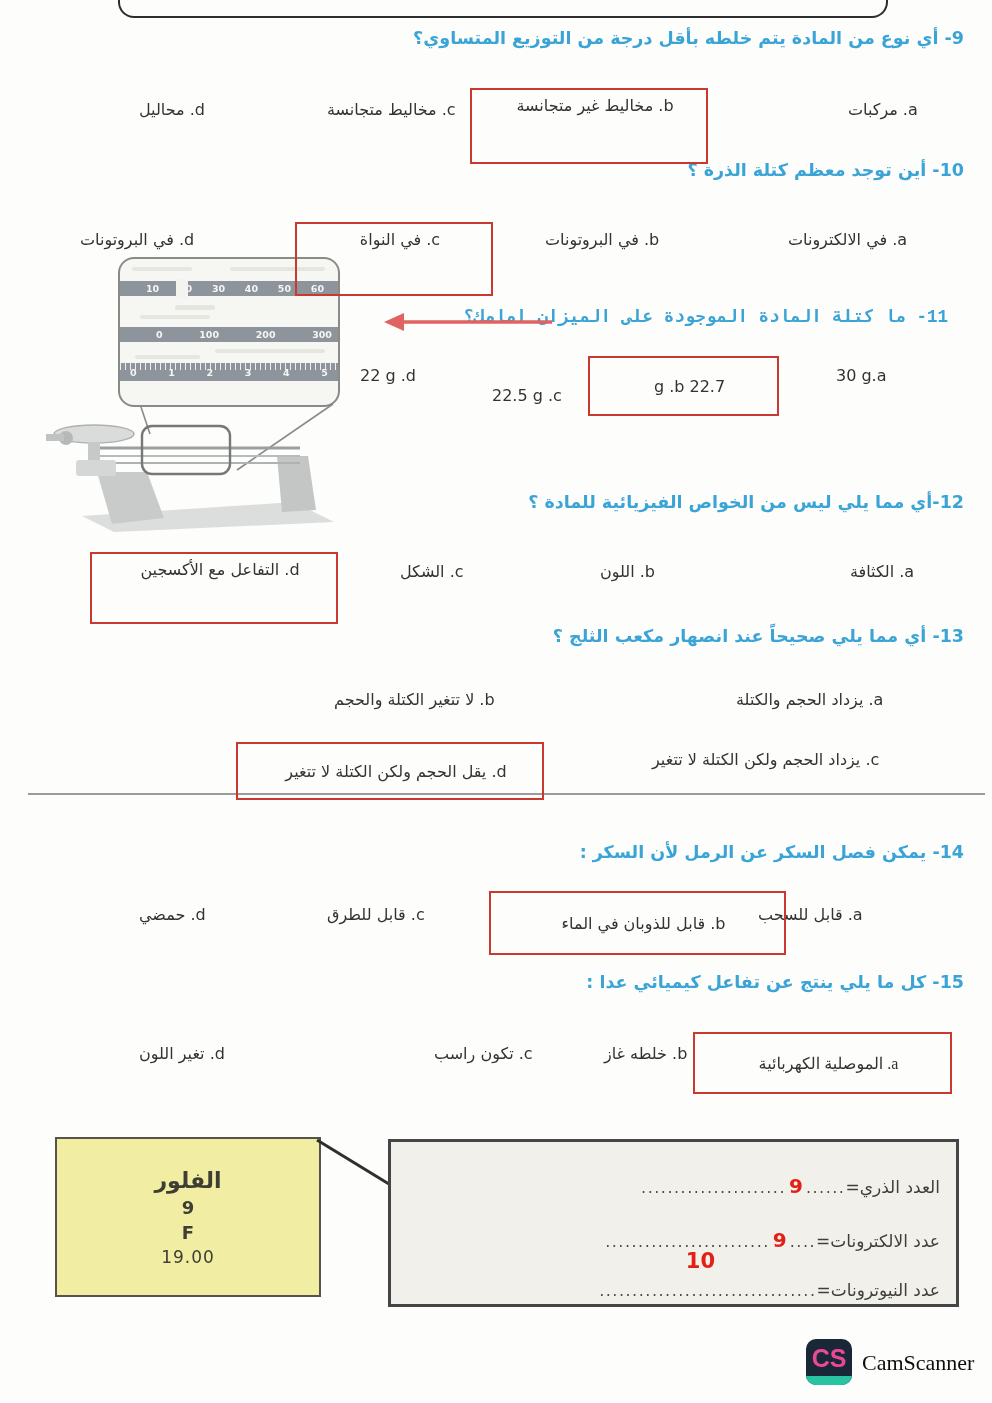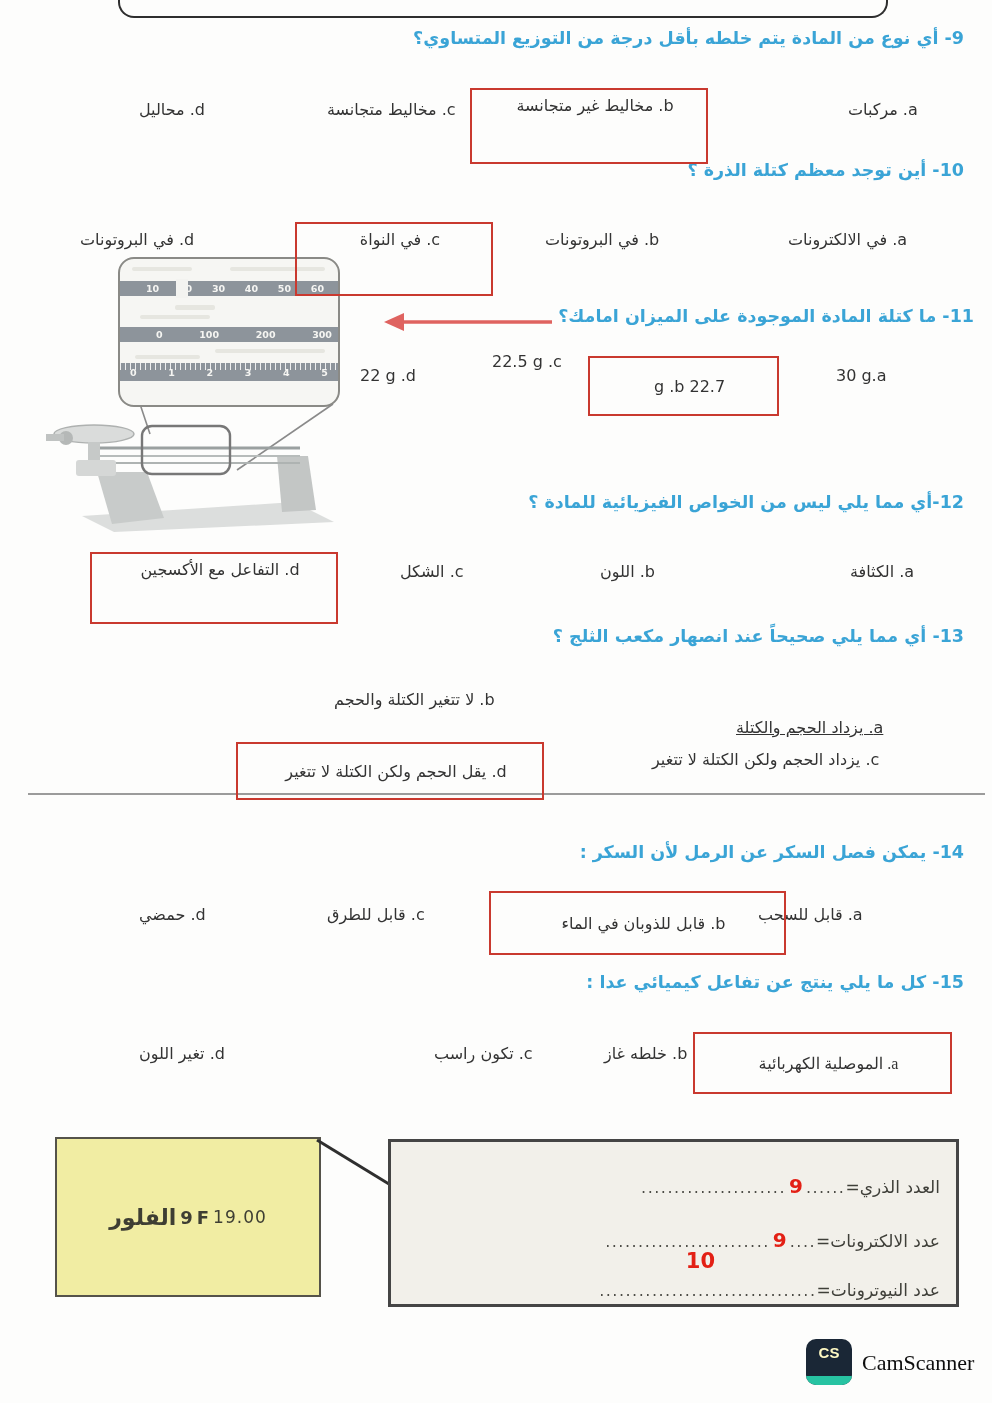--- a/index.html
+++ b/index.html
@@ -28,39 +28,39 @@
   .bar2{top:68px;height:15px;padding:0 6px 0 36px;}
   .bar3{top:104px;height:18px;padding:0 10px;}
   .bar3::before{content:"";position:absolute;left:0;right:0;top:0;height:7px;
        background:repeating-linear-gradient(90deg,rgba(255,255,255,.85) 0 1px,transparent 1px 5px);}
   .rider{position:absolute;top:20px;left:56px;width:12px;height:19px;background:#f3f3f0;z-index:1;}
   .sm{position:absolute;background:#e6e6e0;height:4px;border-radius:2px;}
   
   #divider{position:absolute;left:28px;top:793px;width:957px;border-top:2px solid #9b9b9b;}
   
   #card{position:absolute;left:55px;top:1137px;width:262px;height:156px;background:#f1eda3;
-        border:2px solid #55534a;display:flex;flex-direction:row;align-items:center;
+        border:2px solid #55534a;display:flex;flex-direction:column;align-items:center;
         justify-content:center;gap:4px;color:#3e3e33;}
   #card .c-name{font-size:22px;font-weight:bold;direction:rtl;}
   #card .c-num{font-size:18px;font-weight:bold;}
   #card .c-sym{font-size:18px;font-weight:bold;}
   #card .c-mass{font-size:17px;font-weight:normal;letter-spacing:1px;}
   
   #ansbox{position:absolute;left:388px;top:1139px;width:565px;height:162px;background:#f2f0ea;
           border:3px solid #454545;}
   .arow{position:absolute;right:16px;left:16px;direction:rtl;display:flex;align-items:baseline;white-space:nowrap;}
   .arow .lab{font-size:17px;color:#3f3f39;}
   .arow .dots{font-size:16px;color:#4c4c46;letter-spacing:1.5px;}
   .arow .val{font-size:20px;font-weight:bold;color:#e32015;margin:0 3px;}
   .arow .val-above{position:absolute;top:-31px;right:225px;font-size:21px;font-weight:bold;color:#e32015;}
   
   #cs-icon{position:absolute;left:806px;top:1339px;width:46px;height:46px;border-radius:10px;
            background:#1a2736;overflow:hidden;}
-  #cs-icon .cs-txt{position:absolute;left:0;right:0;top:5px;text-align:center;color:#fef9c3;
-           font-weight:bold;font-size:15px;font-family:"Liberation Sans",sans-serif;}
+  #cs-icon .cs-txt{position:absolute;left:0;right:0;top:5px;text-align:center;color:#ec4899;
+           font-weight:bold;font-size:25px;font-family:"Liberation Sans",sans-serif;}
   #cs-icon .teal{position:absolute;left:0;right:0;bottom:0;height:9px;background:#27c3a2;}
   #cs-name{position:absolute;left:862px;top:1350px;font-family:"Liberation Serif",serif;
            font-size:22px;color:#0e0e0e;}
 </style>
 </head>
 <body>
 
 <div id="page">
 
   <div id="top-edge"></div>
@@ -131,46 +131,46 @@
     <line x1="58" y1="59" x2="258" y2="59" stroke="#aeb3b2" stroke-width="2"></line>
     <ellipse cx="52" cy="30" rx="40" ry="9" fill="#dadcdb" stroke="#aeb1b0" stroke-width="1.5"></ellipse>
     <rect x="46" y="38" width="12" height="18" fill="#c6c9c8"></rect>
     <rect x="34" y="56" width="40" height="16" rx="3" fill="#d5d7d6"></rect>
     <circle cx="24" cy="34" r="7" fill="#b5b8b7"></circle>
     <rect x="4" y="30" width="18" height="7" fill="#c0c3c2"></rect>
     <rect x="100" y="22" width="88" height="48" rx="10" fill="none" stroke="#777777" stroke-width="2.4"></rect>
   </svg>
 
   <div>
-    <div class="qh" style="right:18px;top:306px;">11- ما كتلة المادة الموجودة على الميزان امامك؟</div>
+    <div class="qh" style="right:44px;top:306px;font-family:Liberation Mono, monospace;">11- ما كتلة المادة الموجودة على الميزان امامك؟</div>
     <svg class="abs" style="left:380px;top:309px;" width="175" height="26" viewBox="0 0 175 26">
       <line x1="22" y1="13" x2="172" y2="13" stroke="#df6360" stroke-width="3.6"></line>
       <polygon points="4,13 24,4 24,22" fill="#df6360"></polygon>
     </svg>
     <div class="opt ltr" style="left:836px;top:366px;">30 g.a</div>
     <div class="rbox center" style="left:588px;top:356px;width:175px;height:56px;">
       <span class="opt2 ltr">22.7 g .b</span>
     </div>
-    <div class="opt ltr" style="left:492px;top:352px;text-align:center;">22.5 g .c</div>
+    <div class="opt ltr" style="left:492px;top:386px;text-align:center;">22.5 g .c</div>
     <div class="opt ltr" style="left:360px;top:366px;">22 g .d</div>
   </div>
 
   <div>
     <div class="qh" style="right:28px;top:492px;">12-أي مما يلي ليس من الخواص الفيزيائية للمادة ؟</div>
     <div class="opt" style="left:850px;top:562px;">a. الكثافة</div>
     <div class="opt" style="left:600px;top:562px;">b. اللون</div>
     <div class="opt" style="left:400px;top:562px;">c. الشكل</div>
     <div class="rbox topalign" style="left:90px;top:552px;width:232px;height:62px;">
       <span class="opt2">d. التفاعل مع الأكسجين</span>
     </div>
   </div>
 
   <div>
     <div class="qh" style="right:28px;top:626px;">13- أي مما يلي صحيحاً عند انصهار مكعب الثلج ؟</div>
-    <div class="opt" style="left:736px;top:718px;text-decoration:underline;">a. يزداد الحجم والكتلة</div>
+    <div class="opt" style="left:736px;top:690px;">a. يزداد الحجم والكتلة</div>
     <div class="opt" style="left:334px;top:690px;">b. لا تتغير الكتلة والحجم</div>
     <div class="opt" style="left:652px;top:750px;">c. يزداد الحجم ولكن الكتلة لا تتغير</div>
     <div class="rbox center" style="left:236px;top:742px;width:292px;height:54px;">
       <span class="opt2">d. يقل الحجم ولكن الكتلة لا تتغير</span>
     </div>
   </div>
 
   <div id="divider"></div>
 
   <div>

